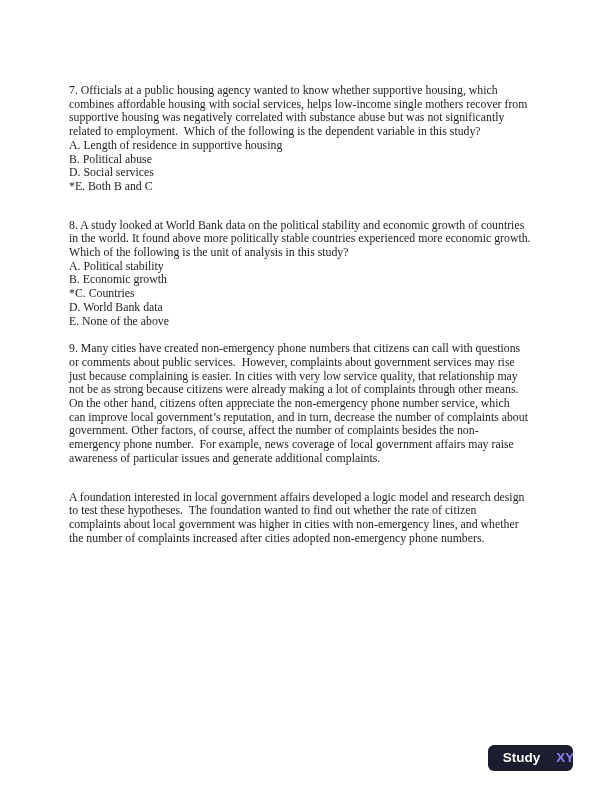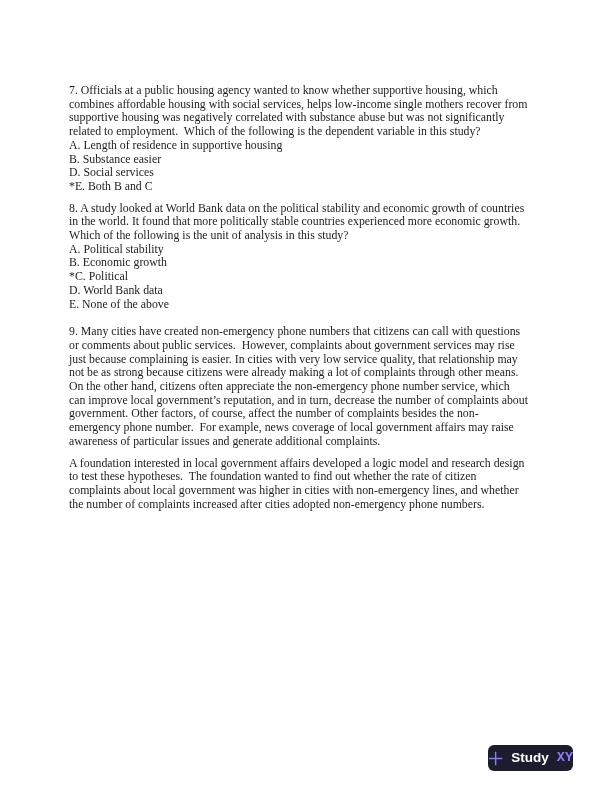--- a/index.html
+++ b/index.html
@@ -13,70 +13,70 @@
     color: #1c1c1c;
     padding-left: 32px;
   }
   .content {
     position: absolute;
     left: 69px;
     top: 84px;
     font-size: 11.8px;
     line-height: 13.7px;
   }
-  .block + .block { margin-top: 8px; }
+  .block + .block { margin-top: 25px; }
   .block.gap-large { margin-top: 14px; }
   .line { white-space: pre; }
 
   .brand-badge {
     position: absolute;
     left: 488px;
     top: 745px;
     width: 85px;
     height: 26px;
     background: #1b1d2f;
     border-radius: 6px;
     display: flex;
     align-items: center;
     justify-content: center;
-    gap: 8px;
+    gap: 16px;
     box-sizing: border-box;
   }
   .plus-icon { display: block; }
   .brand-text {
     font-family: "Liberation Sans", sans-serif;
     font-weight: bold;
     font-size: 13.5px;
     color: #ffffff;
     line-height: 1;
   }
-  .brand-accent { color: #8b80f2; font-family: Liberation Mono, monospace; }
+  .brand-accent { color: #8b80f2; }
 </style>
 </head>
 <body>
 
 <div class="page">
   <div class="content">
     <div class="block">
         <div class="line">7. Officials at a public housing agency wanted to know whether supportive housing, which</div>
         <div class="line">combines affordable housing with social services, helps low-income single mothers recover from</div>
         <div class="line">supportive housing was negatively correlated with substance abuse but was not significantly</div>
         <div class="line">related to employment.  Which of the following is the dependent variable in this study?</div>
         <div class="line">A. Length of residence in supportive housing</div>
-        <div class="line">B. Substance easier</div>
+        <div class="line">B. Political abuse</div>
         <div class="line">D. Social services</div>
         <div class="line">*E. Both B and C</div>
       </div>
     <div class="block">
         <div class="line">8. A study looked at World Bank data on the political stability and economic growth of countries</div>
-        <div class="line">in the world. It found that more politically stable countries experienced more economic growth.</div>
+        <div class="line">in the world. It found above more politically stable countries experienced more economic growth.</div>
         <div class="line">Which of the following is the unit of analysis in this study?</div>
         <div class="line">A. Political stability</div>
         <div class="line">B. Economic growth</div>
-        <div class="line">*C. Political</div>
+        <div class="line">*C. Countries</div>
         <div class="line">D. World Bank data</div>
         <div class="line">E. None of the above</div>
       </div>
     <div class="block gap-large">
         <div class="line">9. Many cities have created non-emergency phone numbers that citizens can call with questions</div>
         <div class="line">or comments about public services.  However, complaints about government services may rise</div>
         <div class="line">just because complaining is easier. In cities with very low service quality, that relationship may</div>
         <div class="line">not be as strong because citizens were already making a lot of complaints through other means.</div>
         <div class="line">On the other hand, citizens often appreciate the non-emergency phone number service, which</div>
         <div class="line">can improve local government’s reputation, and in turn, decrease the number of complaints about</div>

